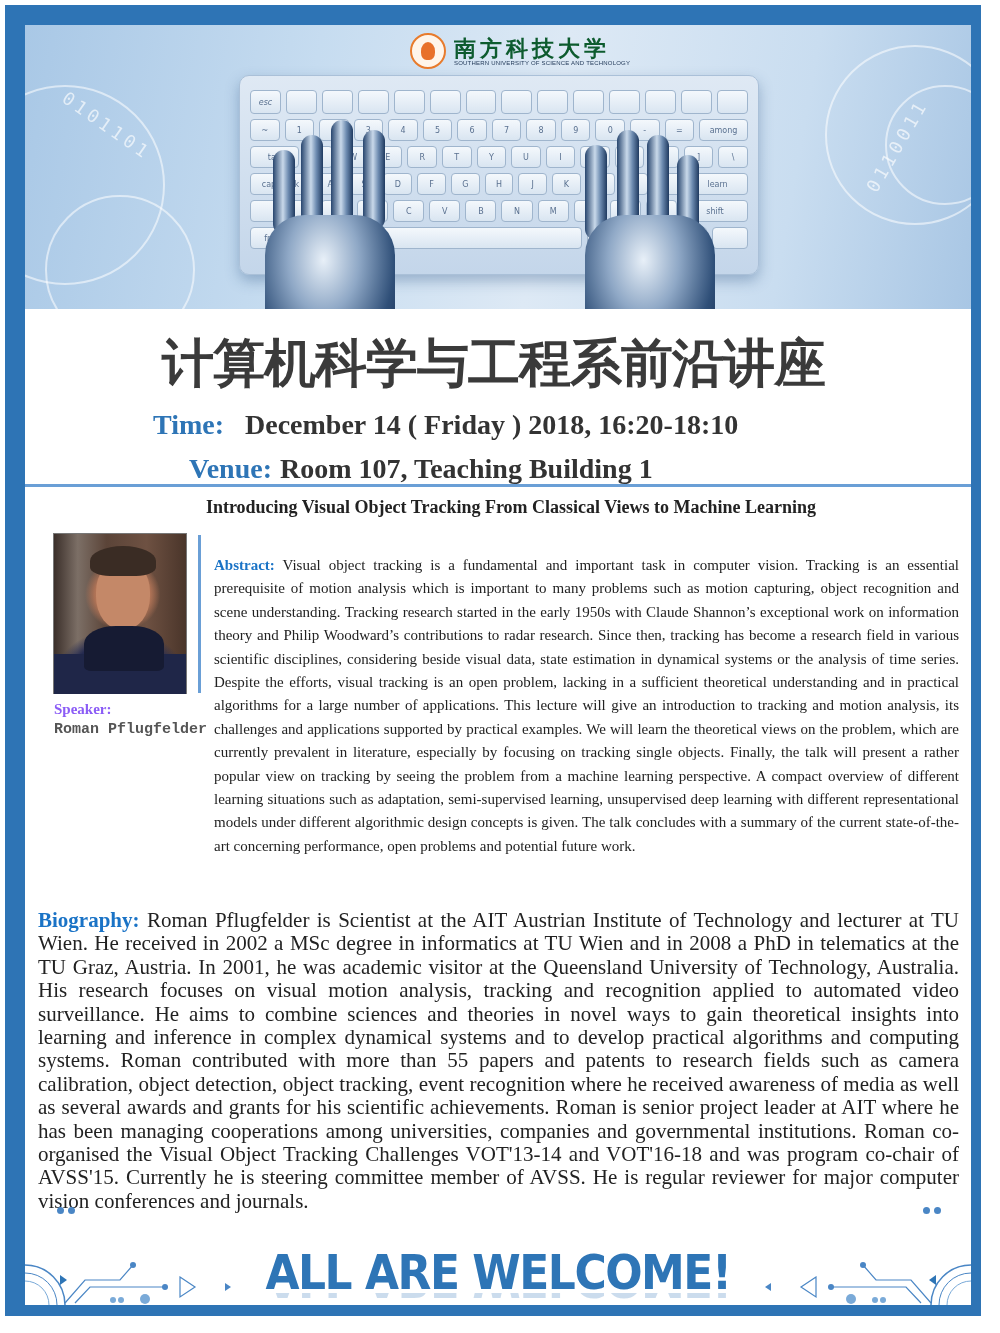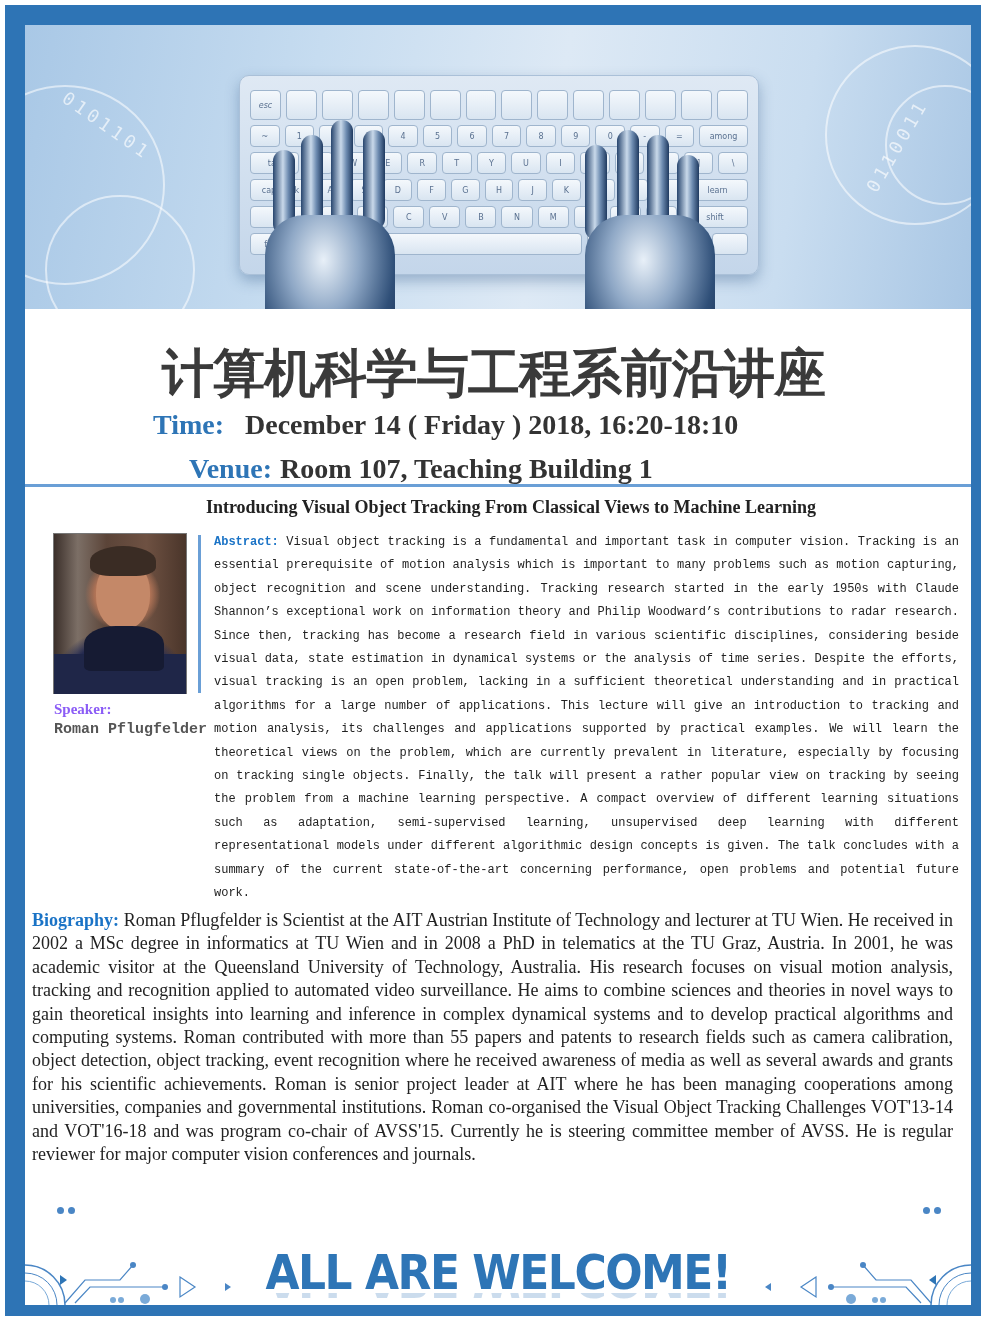--- a/index.html
+++ b/index.html
@@ -37,21 +37,21 @@
     padding: 14px 10px 10px 10px;
   }
   .kb-row { display: flex; gap: 5px; margin-bottom: 5px; }
   .key {
     flex: 1; height: 22px; border-radius: 4px;
     background: linear-gradient(180deg, #f4f8fc 0%, #d9e5f1 100%);
     border: 1px solid #9fb5cd;
     font-family: "DejaVu Sans", sans-serif; font-size: 8px; color: #5a7190;
     display: flex; align-items: center; justify-content: center;
   }
-  .key.small { height: 30px; font-style: italic; }
+  .key.small { height: 24px; font-style: italic; }
   .key.wide { flex: 1.7; }
   .key.xwide { flex: 2.2; }
   .key.space { flex: 6; }
   .hand {
     position: absolute; width: 130px; height: 150px;
     background: radial-gradient(ellipse at 45% 30%, #e8f0f8 0%, #8fa8c6 35%, #2f4f78 70%, #15294a 100%);
     border-radius: 40px 40px 30px 30px;
   }
   .finger {
     position: absolute; width: 22px; border-radius: 11px;
@@ -76,21 +76,21 @@
   .dept-band {
     position: absolute; left: 0; top: 284px; width: 946px; height: 35px;
     background: #d6e0ec;
     display: flex; align-items: center; justify-content: center;
   }
   .dept-band span {
     font-family: "DejaVu Sans", sans-serif; font-size: 23px; color: #2e75b6; letter-spacing: -0.3px;
   }
 
   .cn-title {
-    position: absolute; left: 0; top: 318px; width: 946px; text-align: center;
+    position: absolute; left: 0; top: 308px; width: 946px; text-align: center;
     font-family: "DejaVu Sans", sans-serif; font-weight: bold; font-size: 52px; color: #3a3a3a;
     letter-spacing: -1px; line-height: 60px; padding-right: 9px;
   }
 
   .info-line {
     position: absolute; left: 128px; font-family: "Liberation Serif", serif; font-weight: bold;
     font-size: 28px; color: #333333; white-space: nowrap;
   }
   .info-line .lbl { color: #2e75b6; }
   .time-line { top: 384px; }
@@ -139,29 +139,29 @@
   }
   .speaker-name {
     position: absolute; left: 29px; top: 696px;
     font-family: Liberation Mono, monospace; font-weight: bold; font-size: 15px; color: #555555;
   }
   .vline {
     position: absolute; left: 173px; top: 510px; width: 3px; height: 158px; background: #6a9fd6;
   }
 
   .abstract {
-    position: absolute; left: 189px; top: 506px; width: 745px;
-    font-family: Liberation Mono, monospace; font-size: 12px; line-height: 23.4px; color: #222222;
+    position: absolute; left: 189px; top: 529px; width: 745px;
+    font-family: Liberation Serif, serif; font-size: 15px; line-height: 23.4px; color: #222222;
     text-align: justify;
   }
   .abstract .lbl, .bio .lbl { color: #1a73c6; font-weight: bold; }
 
   .bio {
-    position: absolute; left: 7px; top: 884px; width: 921px;
-    font-family: "Liberation Serif", serif; font-size: 18px; line-height: 23.4px; color: #222222;
+    position: absolute; left: 13px; top: 884px; width: 921px;
+    font-family: "Liberation Serif", serif; font-size: 21px; line-height: 23.4px; color: #222222;
     text-align: justify;
   }
 
   
   .deco-dots { position: absolute; display: flex; gap: 4px; }
   .deco-dots i { width: 7px; height: 7px; border-radius: 50%; background: #4a86c5; display: block; }
   .footer-deco { position: absolute; top: 1200px; width: 220px; height: 80px; }
   .welcome {
     position: absolute; left: 0; top: 1222px; width: 946px; text-align: center;
     font-family: "DejaVu Sans", sans-serif; font-weight: bold; font-size: 44px; color: #2e75b6;
@@ -286,20 +286,29 @@
         <div class="hand" style="left:240px; top:190px;"></div>
       </div>
       <div>
         <div class="finger" style="left:560px; top:120px; height:95px;"></div>
         <div class="finger" style="left:592px; top:105px; height:105px;"></div>
         <div class="finger" style="left:622px; top:110px; height:100px;"></div>
         <div class="finger" style="left:652px; top:130px; height:85px;"></div>
         <div class="hand" style="left:560px; top:190px;"></div>
       </div>
 
+      <div class="logo-wrap">
+        <div class="logo-seal">
+            <div class="flame"></div>
+          </div>
+        <div class="logo-text">
+          <span class="logo-cn">南方科技大学</span>
+          <span class="logo-en">SOUTHERN UNIVERSITY OF SCIENCE AND TECHNOLOGY</span>
+        </div>
+      </div>
     </div>
 
 
     <div class="cn-title">计算机科学与工程系前沿讲座</div>
 
     <div class="info-line time-line">
       <span class="lbl">Time:</span><span>December 14 ( Friday ) 2018, 16:20-18:10</span>
     </div>
     <div class="info-line venue-line">
       <span class="lbl">Venue:</span><span>Room 107, Teaching Building 1</span>

